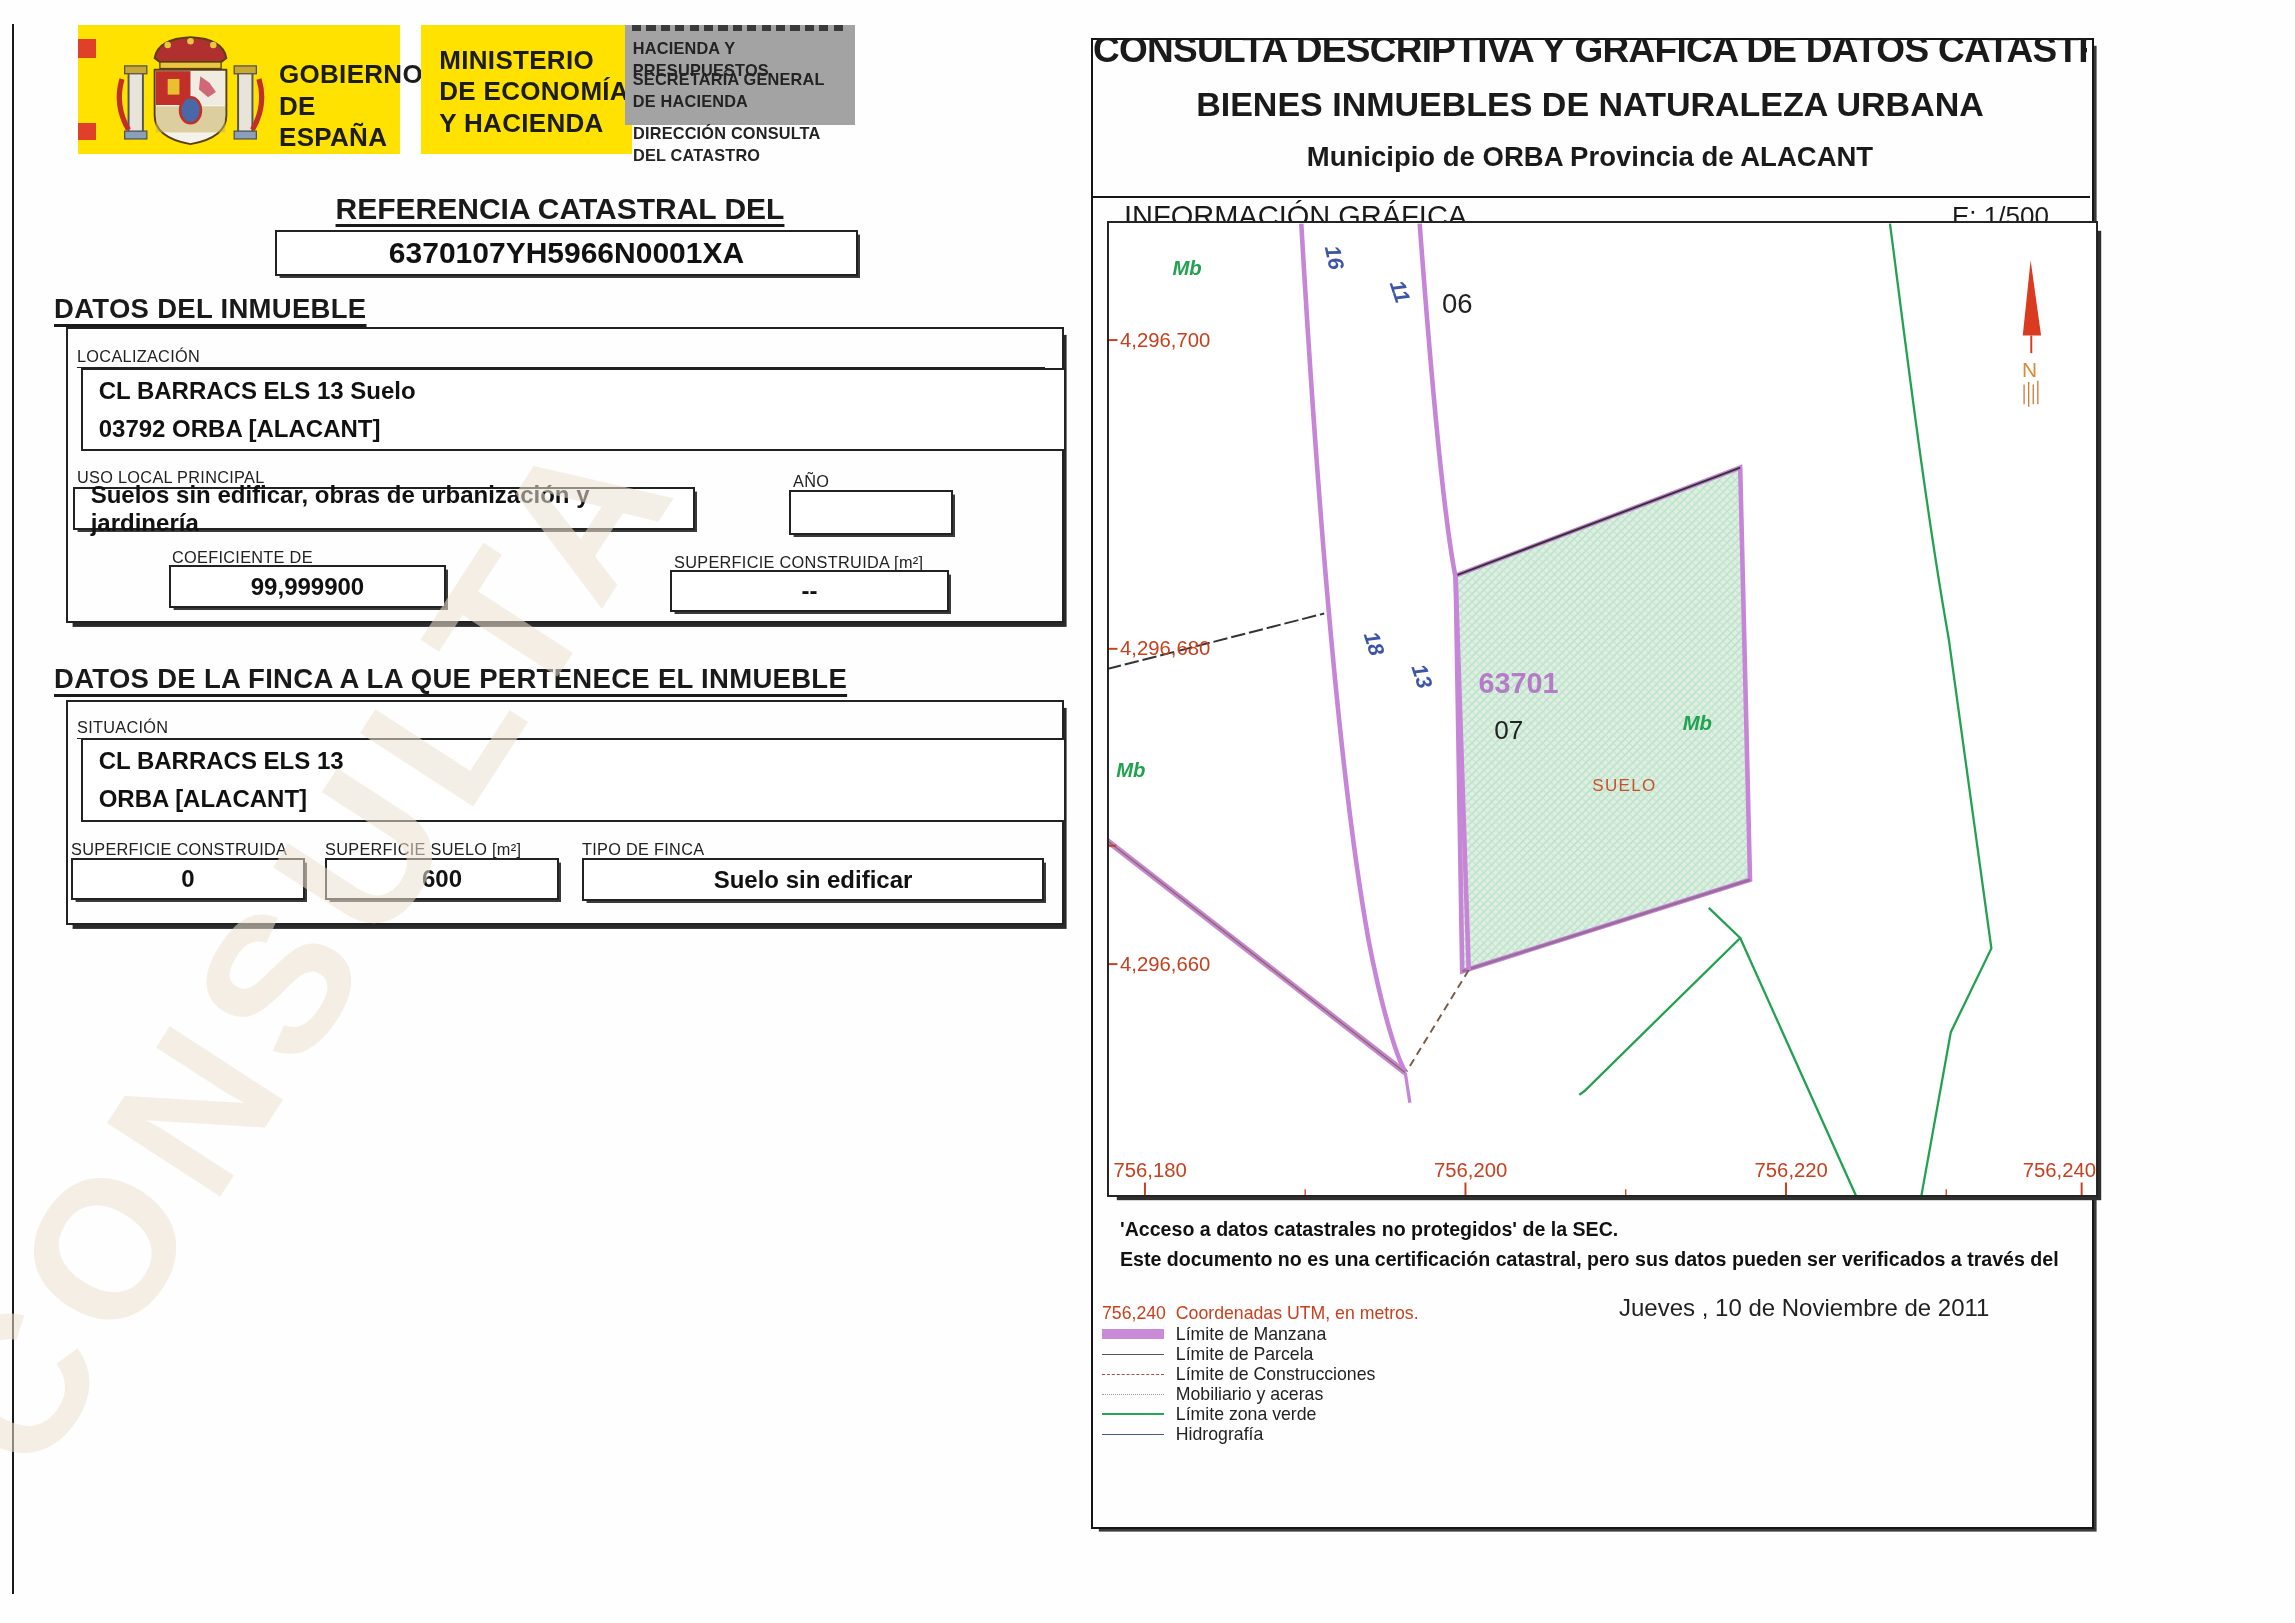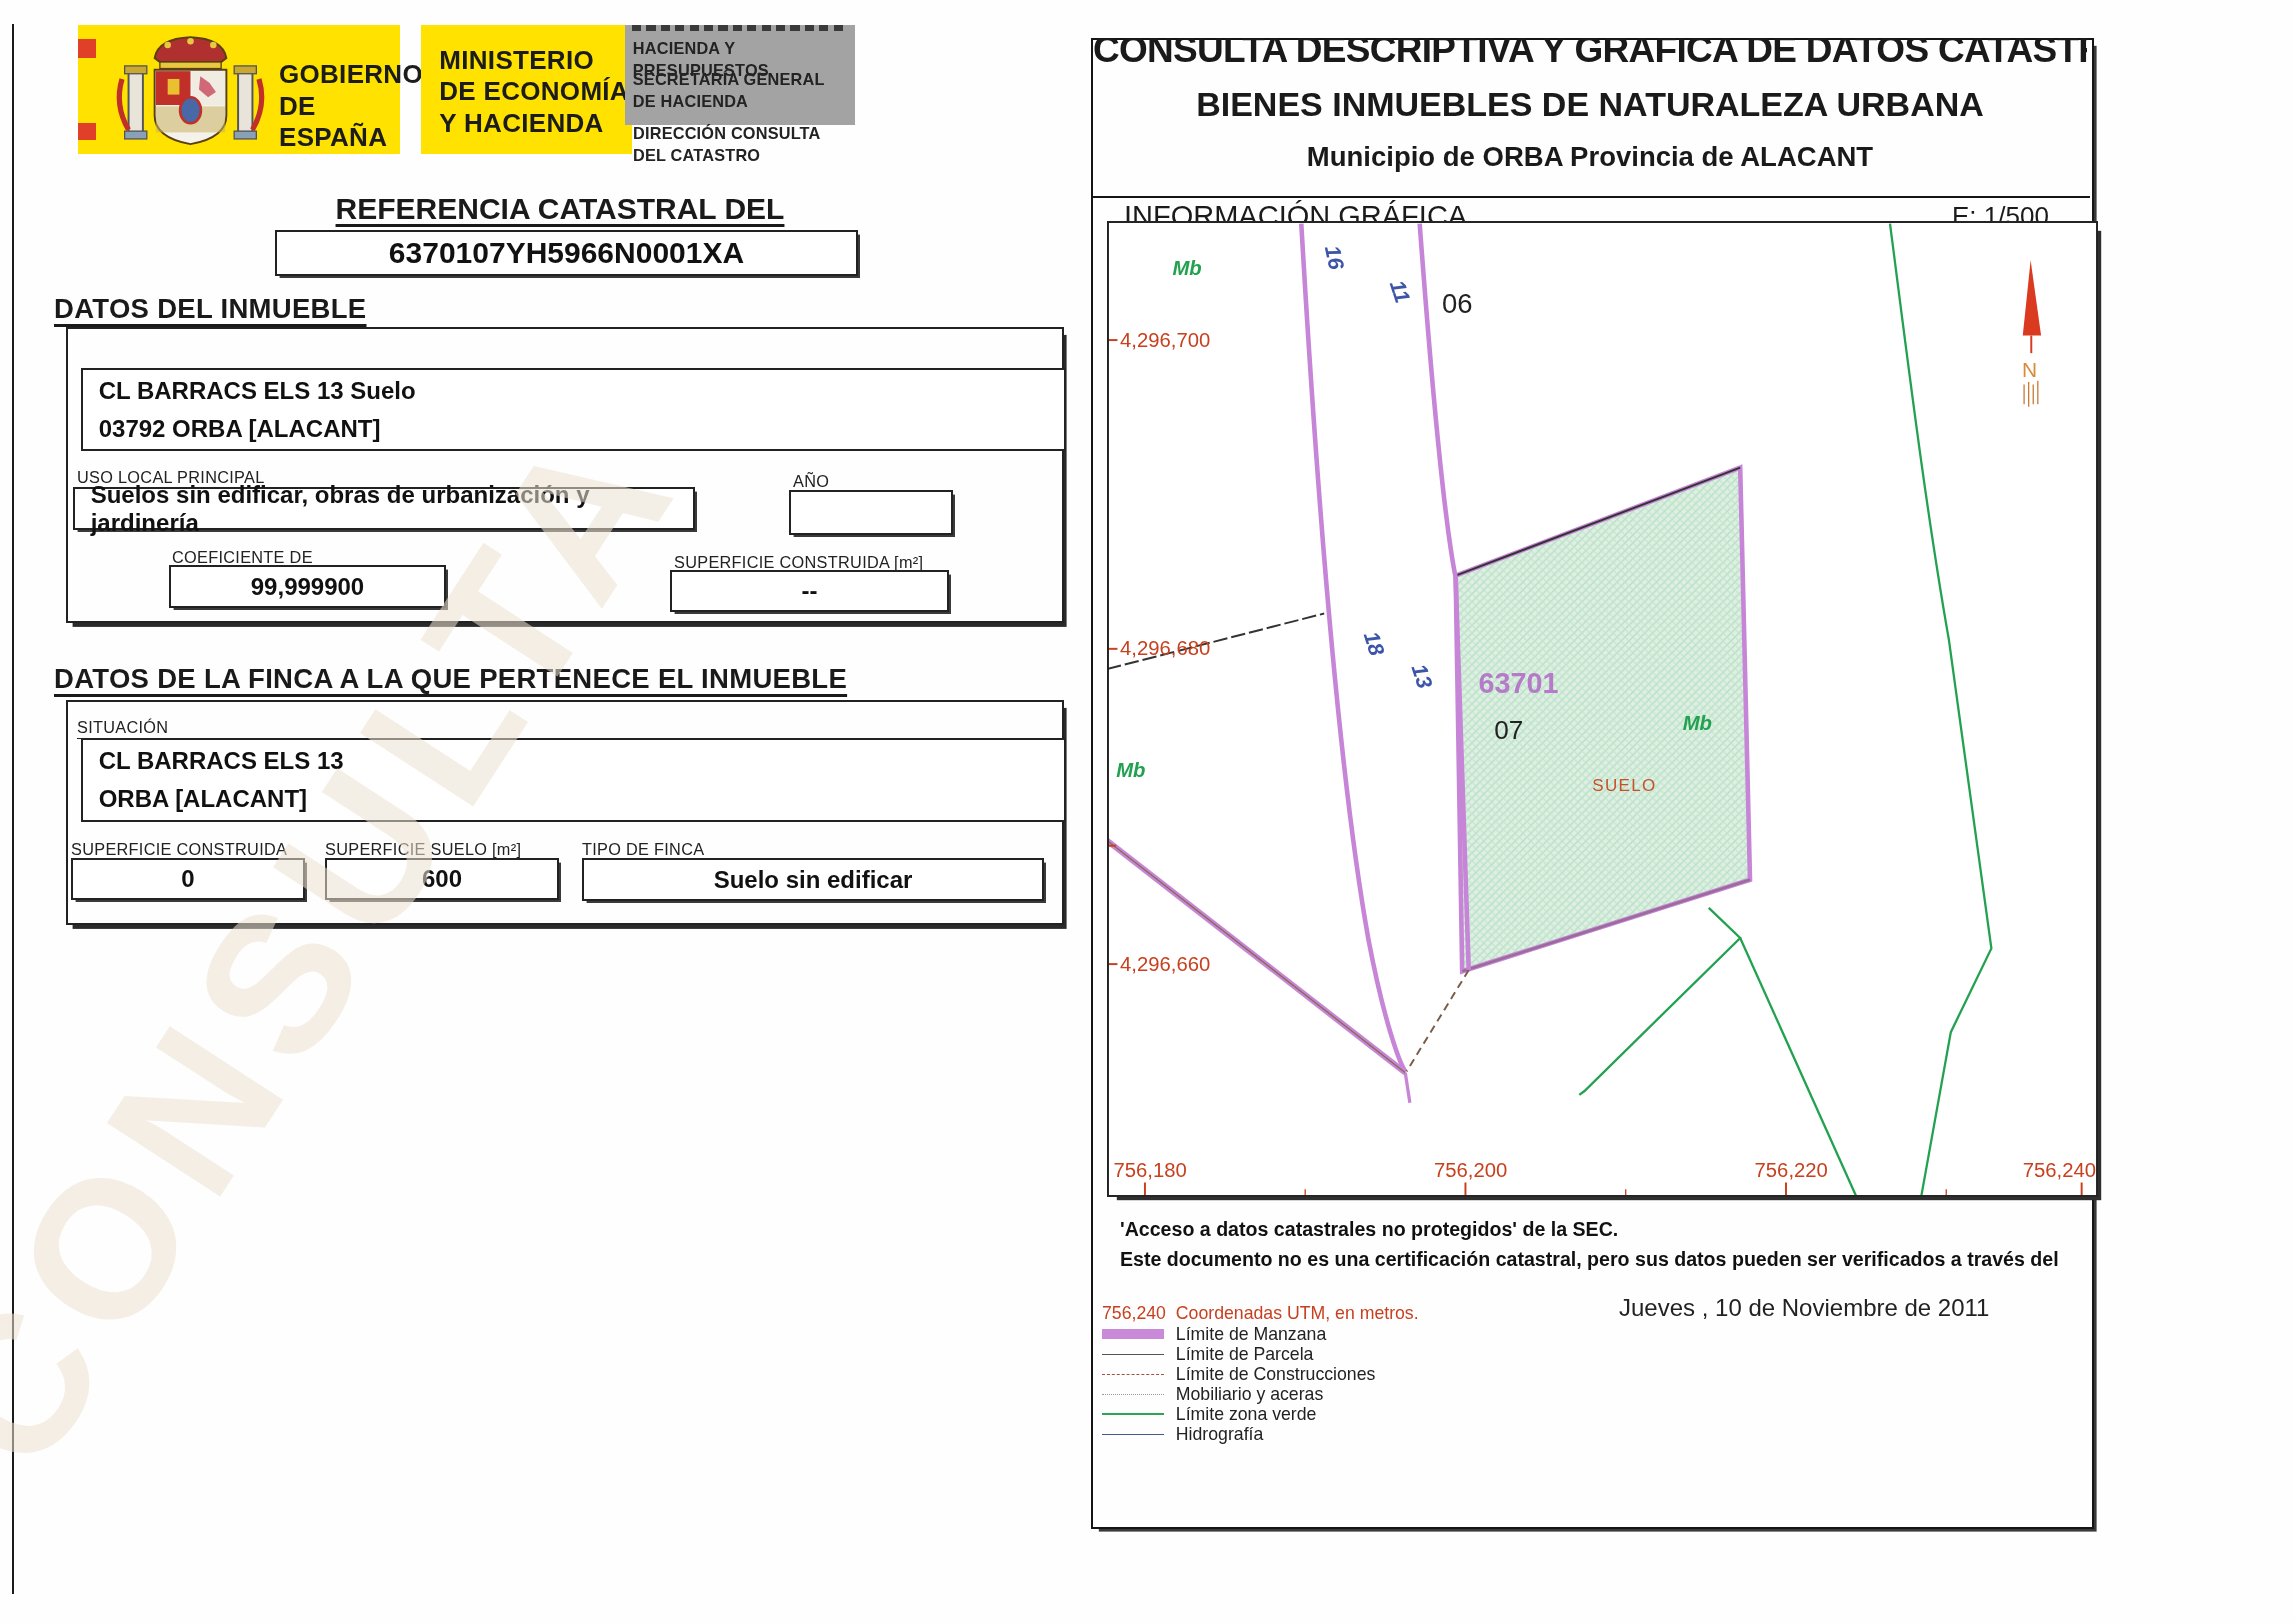--- a/index.html
+++ b/index.html
@@ -185,20 +185,21 @@
 
   <div class="abs" style="left:269px;top:192px;width:582px;text-align:center;font-size:30px;font-weight:bold;
               text-decoration:underline;text-decoration-thickness:2.6px;text-underline-offset:5.2px;">REFERENCIA CATASTRAL DEL INMUEBLE</div>
   <div class="abs fieldbox center" style="left:275px;top:230px;width:579px;height:42px;font-size:30px;">
     <span>6370107YH5966N0001XA</span>
   </div>
 
   <div class="abs sechead" style="left:54px;top:293px;">DATOS DEL INMUEBLE</div>
   <div class="abs panel" style="left:66px;top:327px;width:994px;height:292px;"></div>
 
+  <div class="abs fieldlabel" style="left:77px;top:347px;border-bottom:1.3px solid #222;padding-bottom:1.3px;width:968px;">LOCALIZACIÓN</div>
   <div class="abs fieldbox pad" style="left:81px;top:368px;width:965px;height:41px;box-shadow:none;">
     <span>CL BARRACS ELS 13 Suelo</span>
   </div>
   <div class="abs fieldbox pad" style="left:81px;top:408px;width:965px;height:41px;box-shadow:none;border-top:none;">
     <span>03792 ORBA [ALACANT]</span>
   </div>
 
   <div class="abs fieldlabel" style="left:77px;top:468px;border-bottom:1.3px solid #222;padding-bottom:1.3px;width:592px;">USO LOCAL PRINCIPAL</div>
   <div class="abs fieldbox pad" style="left:73px;top:487px;width:602px;height:39px;">
     <span>Suelos sin edificar, obras de urbanización y jardinería</span>

